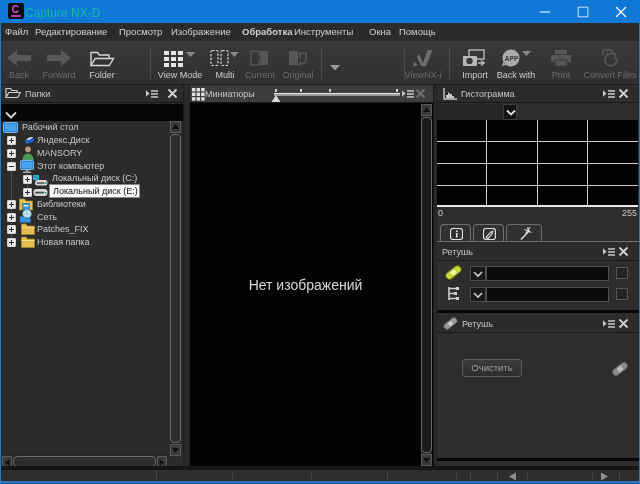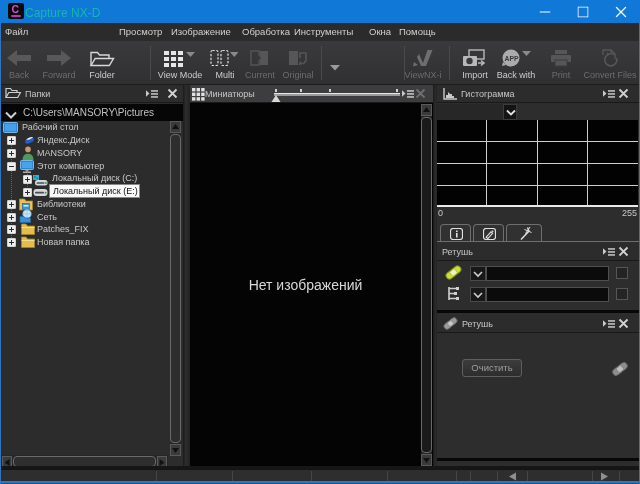--- a/index.html
+++ b/index.html
@@ -76,23 +76,24 @@
     </svg>
   </div>
   <div class="abs winbtn" style="left:602px;">
     <svg width="11" height="11">
       <path d="M0.5 0.5 L10.5 10.5 M10.5 0.5 L0.5 10.5" stroke="#fff" stroke-width="1.2"></path>
     </svg>
   </div>
 
   <div class="abs" id="menubar">
     <span style="left:5px;">Файл</span>
+    <span style="left:35px;">Редактирование</span>
     <span style="left:119px;">Просмотр</span>
     <span style="left:171px;">Изображение</span>
-    <span style="left:242px;">Обработка</span>
+    <span style="left:242px;font-weight:bold;">Обработка</span>
     <span style="left:294px;">Инструменты</span>
     <span style="left:369px;">Окна</span>
     <span style="left:399px;">Помощь</span>
   </div>
 
   <div class="abs" id="toolbar"></div>
   <div id="toolbaritems" style="position:absolute;left:0;top:41px;width:640px;height:44px;">
     <div class="titem dis" style="left:19px;">
       <span class="ic"><svg width="26" height="18" viewBox="0 0 26 18">
           <path d="M11 1 V6 H25 V12 H11 V17 L1 9 Z" fill="#585858"></path>
@@ -223,21 +224,20 @@
         <rect x="5" y="7.2" width="7" height="1.5" fill="#c9c9c9"></rect>
       </svg></span>
     <span class="pclose" style="left:166px;"><svg width="11" height="11">
         <path d="M1.5 1.5 L9.5 9.5 M9.5 1.5 L1.5 9.5" stroke="#d2d2d2" stroke-width="1.8"></path>
       </svg></span>
   </div>
   <div class="abs" id="lpath">
     <span class="abs" style="left:4px;top:4px;"><svg width="12" height="9">
         <path d="M1 1.5 l5 5 5-5" fill="none" stroke="#d0d0d0" stroke-width="2"></path>
       </svg></span>
-    <span class="abs" style="left:22px;">C:\Users\MANSORY\Pictures</span>
   </div>
   <div id="tree">
 
     <div class="abs" style="left:11px;top:139px;width:1px;height:103px;background-image:linear-gradient(#666 1px,transparent 1px);background-size:1px 2px;"></div>
     <div class="abs" style="left:27px;top:170px;width:1px;height:21px;background-image:linear-gradient(#666 1px,transparent 1px);background-size:1px 2px;"></div>
 
     <div class="trow" style="left:0;top:121px;">
       <span class="abs" style="left:3px;top:1px;"><svg width="15" height="11" viewBox="0 0 15 11">
           <rect x="0.5" y="0.5" width="14" height="10" rx="1" fill="#2e86d4" stroke="#7ab6e8"></rect>
           <rect x="2" y="2" width="11" height="7" fill="#44a0e8"></rect>

